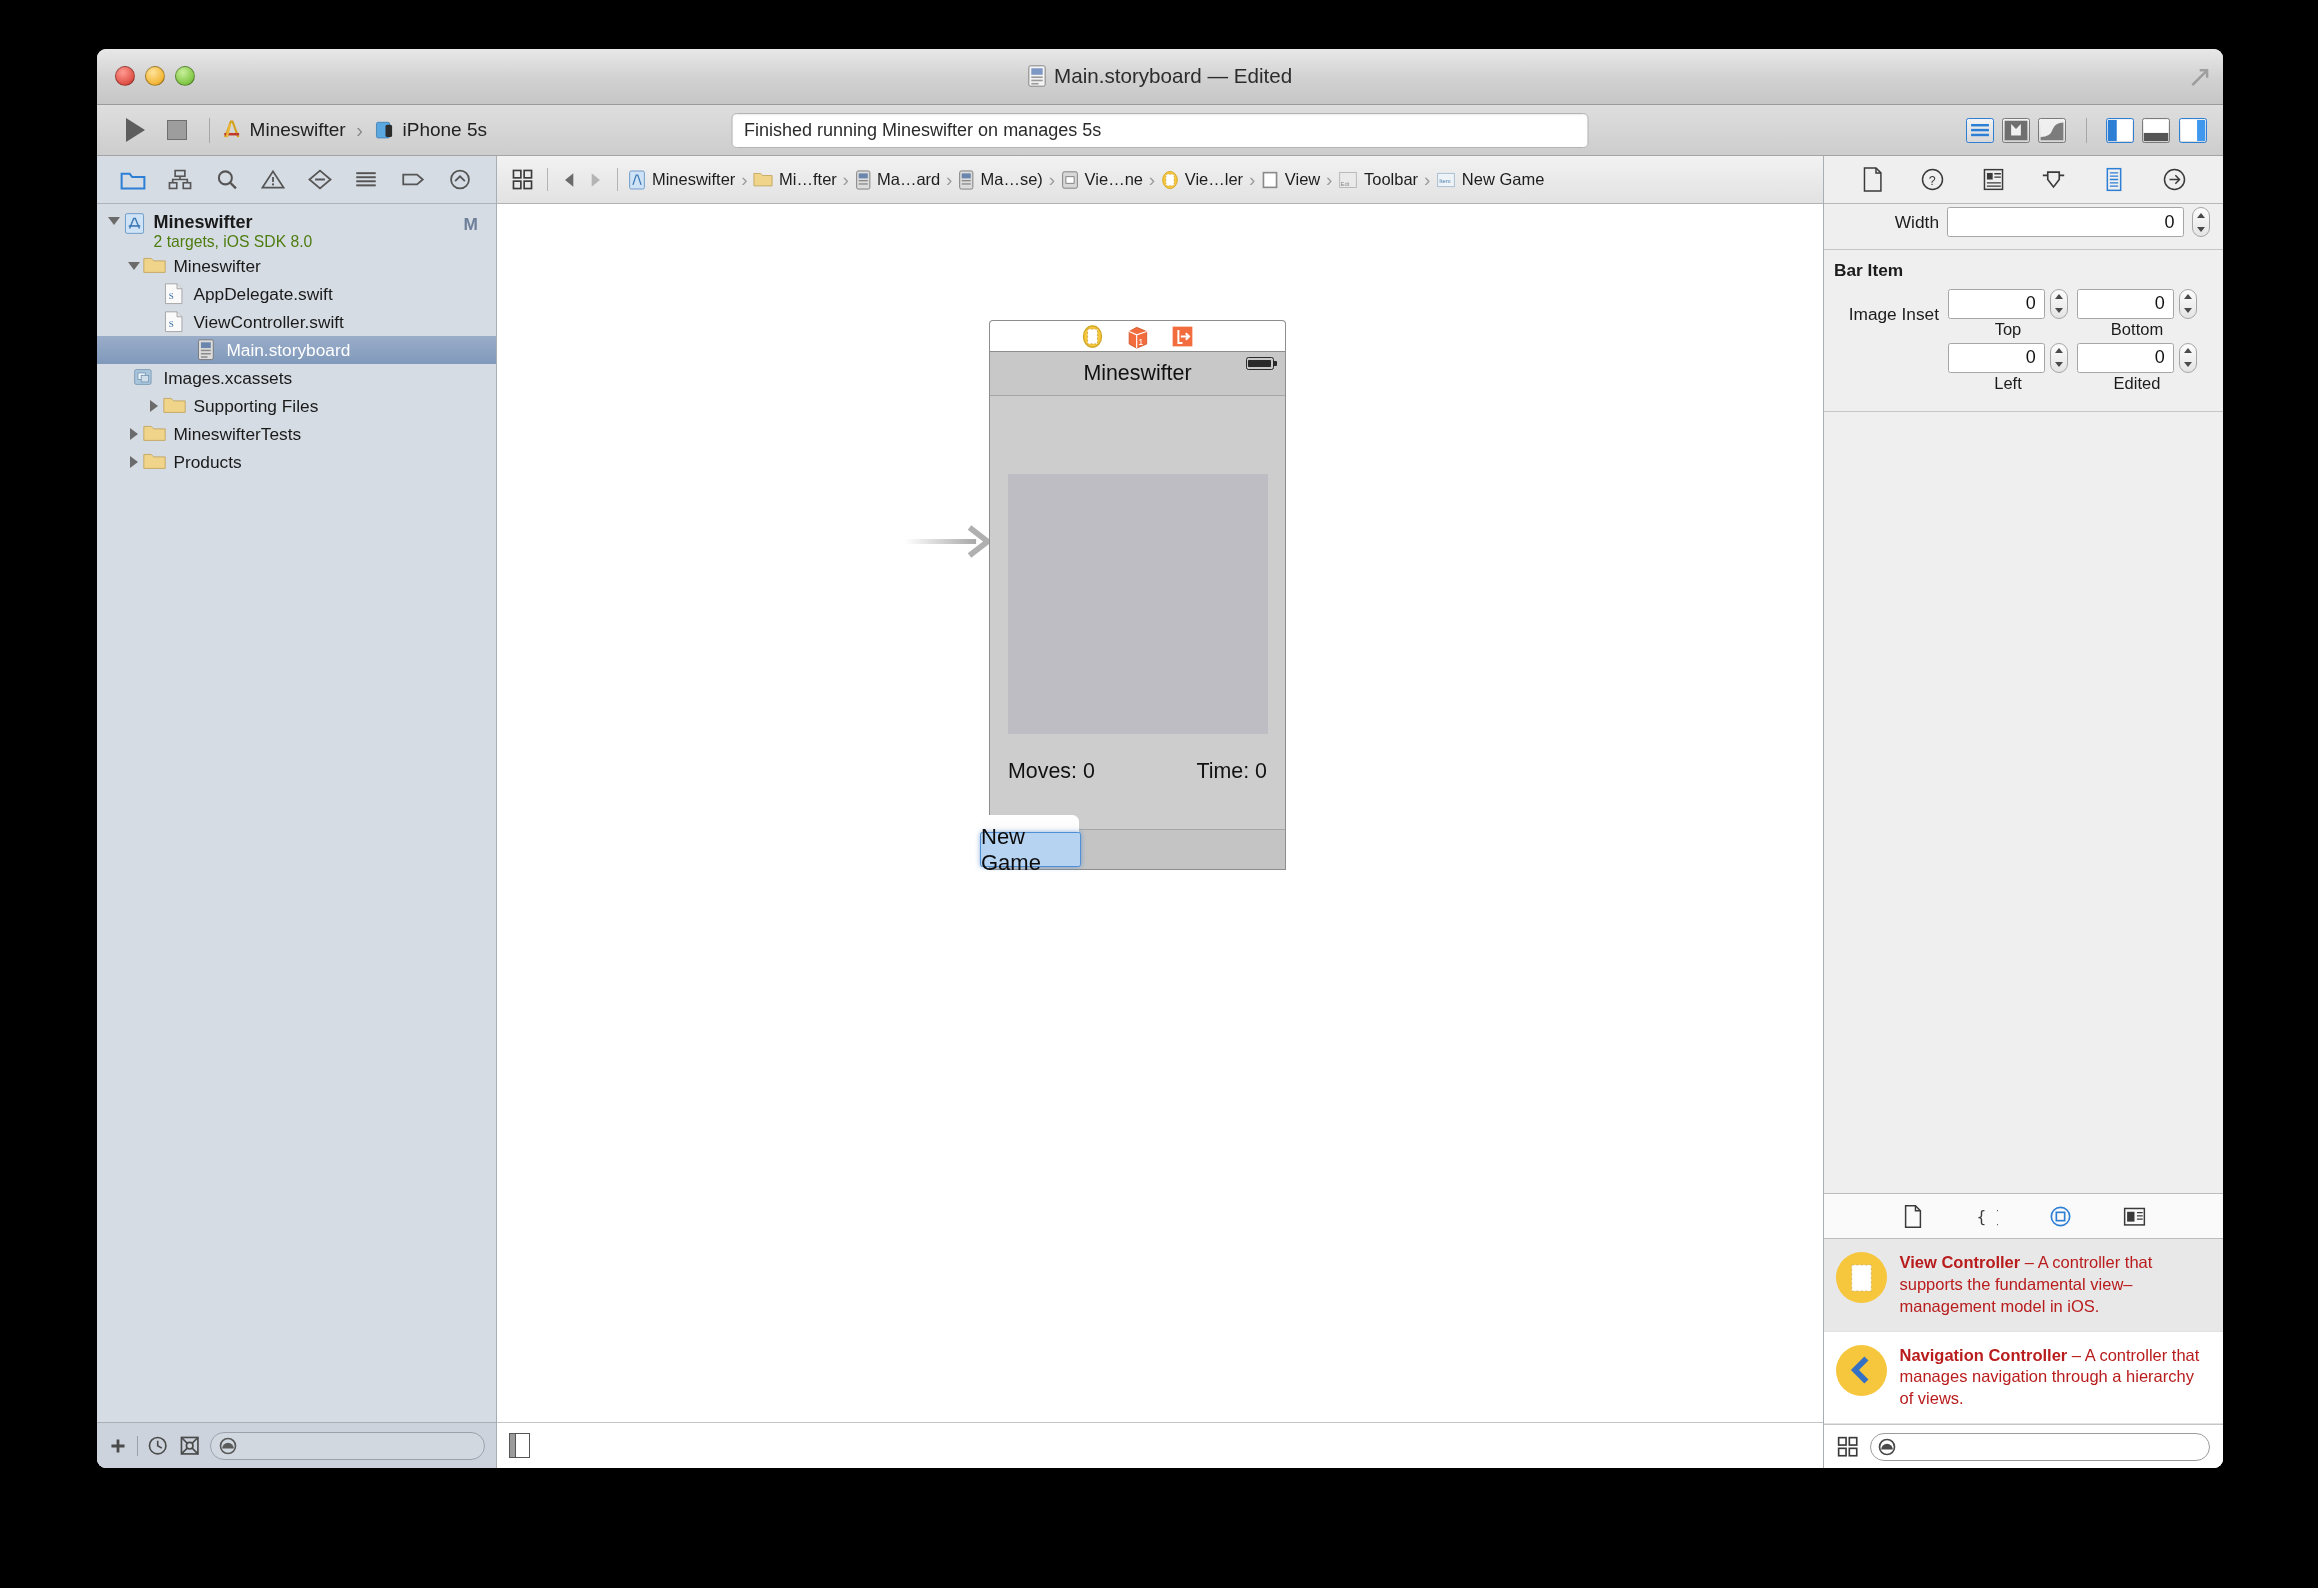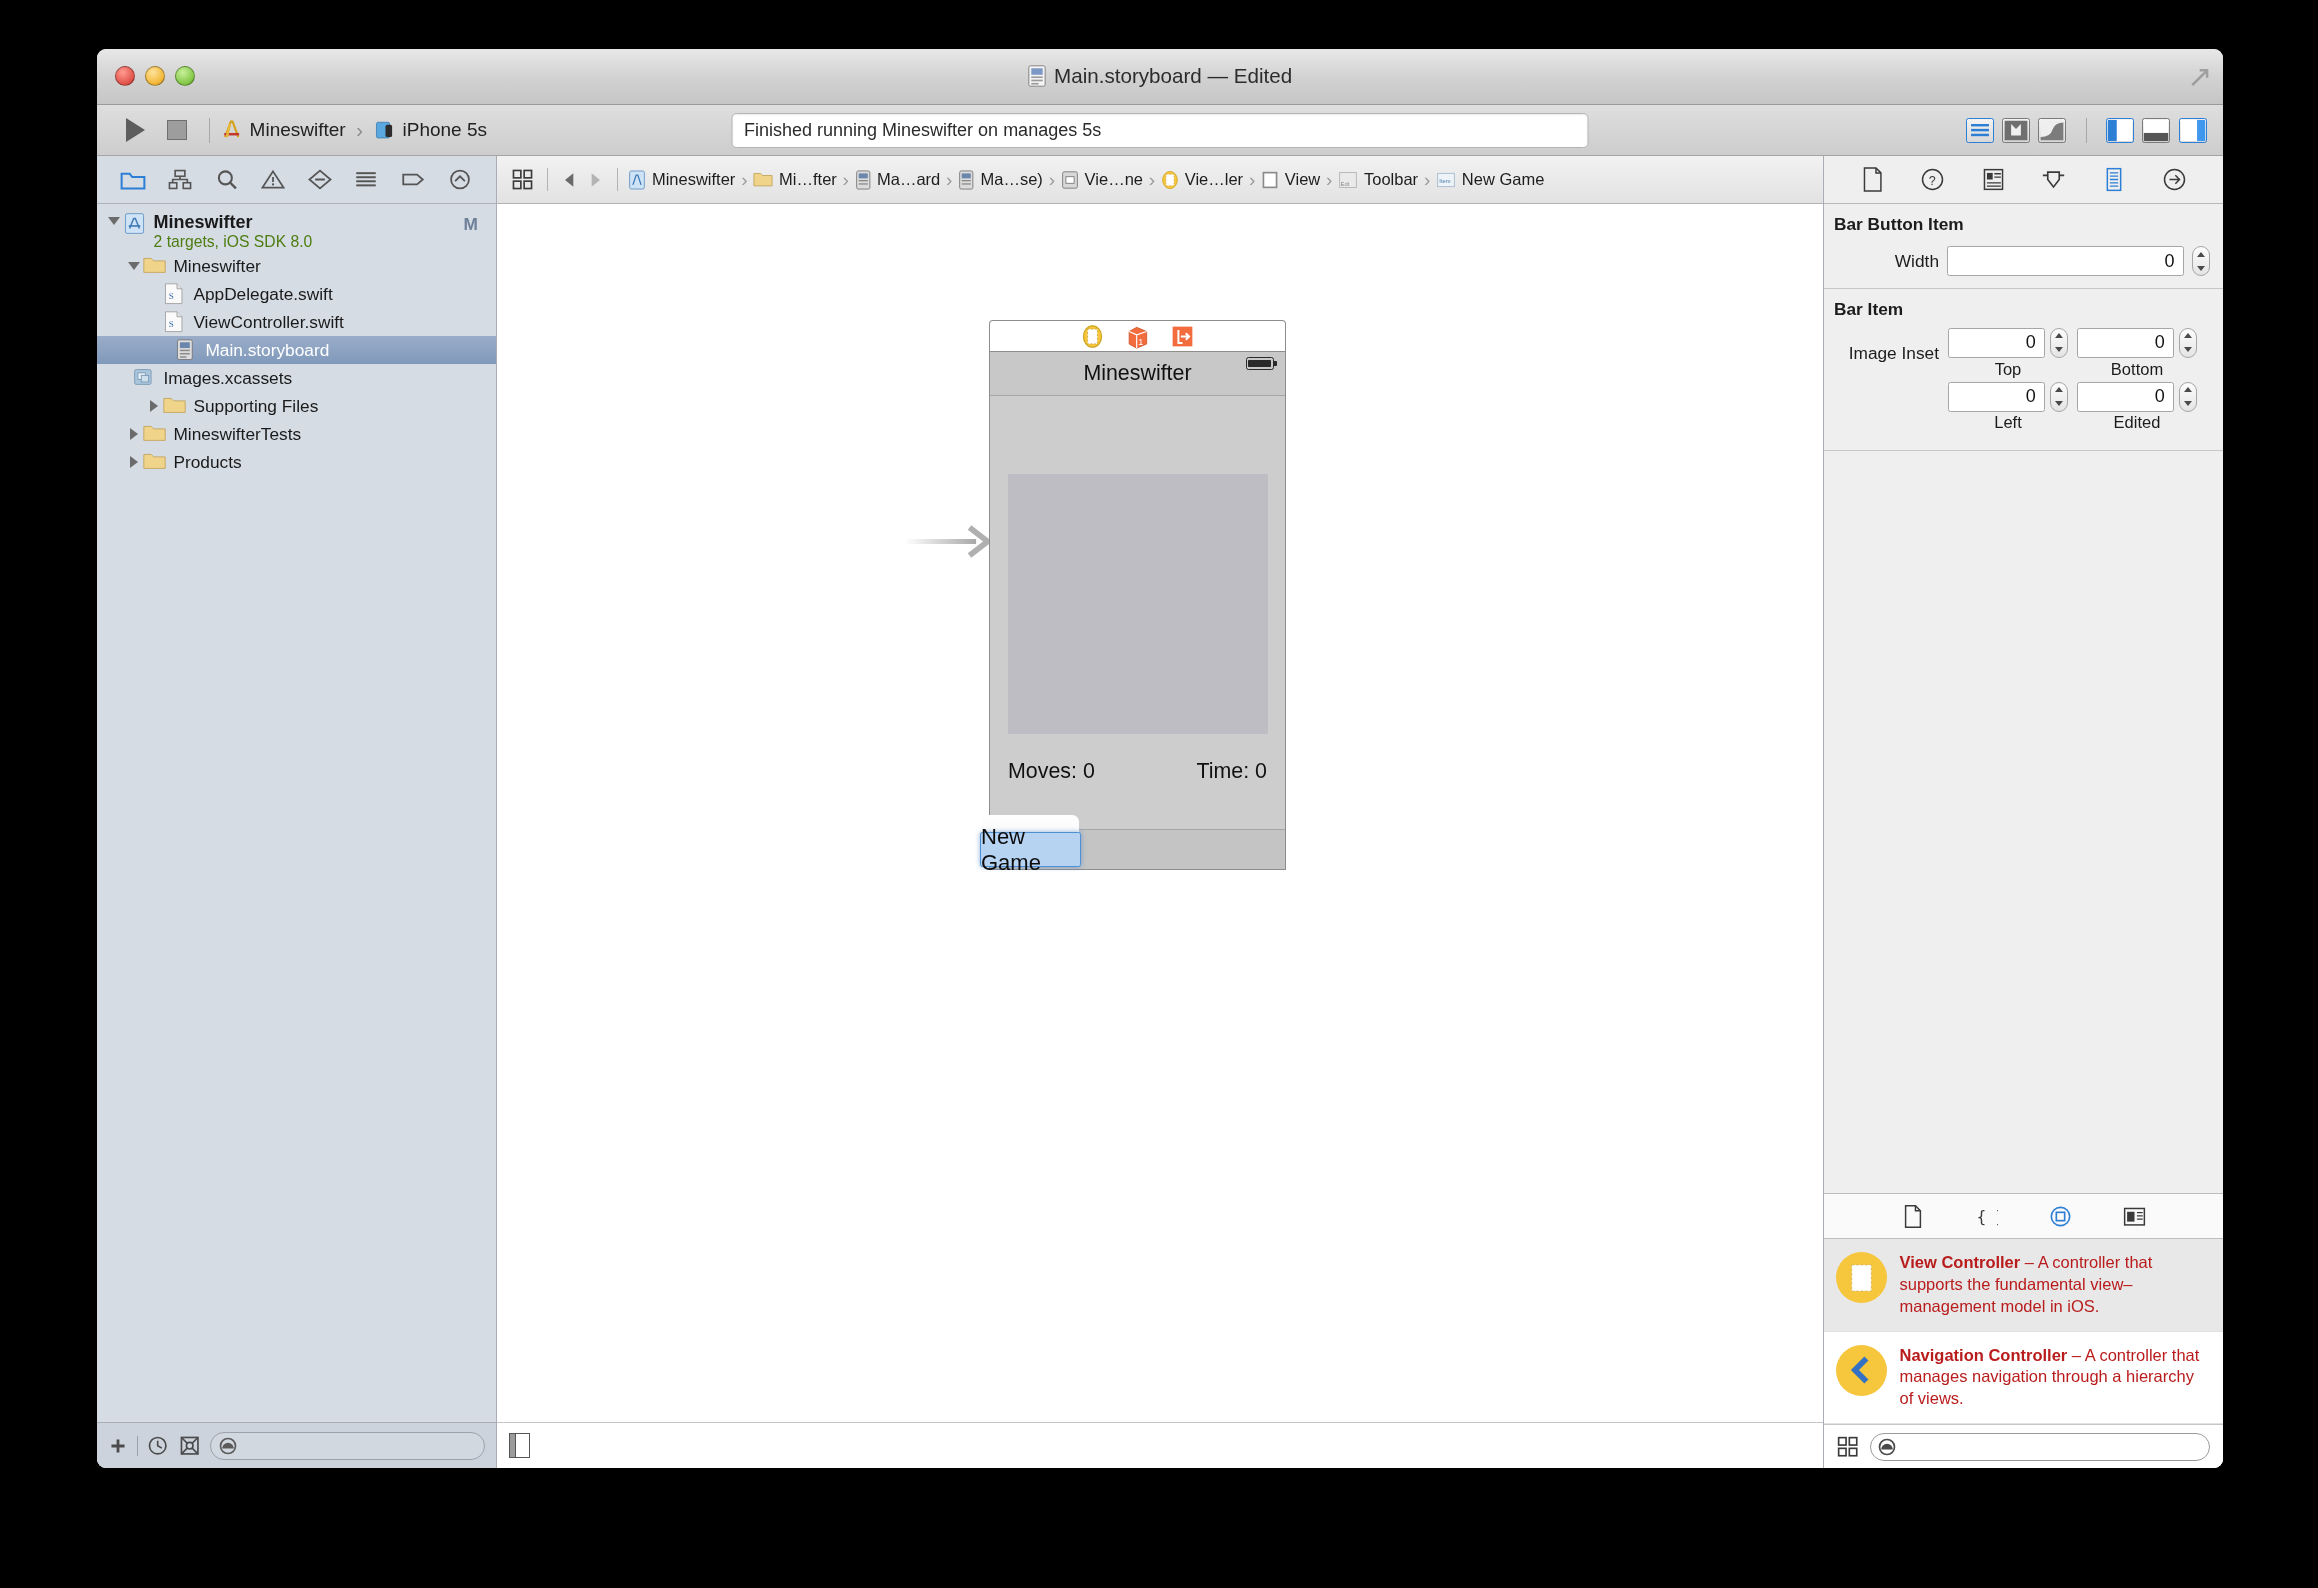--- a/index.html
+++ b/index.html
@@ -395,21 +395,21 @@
           <span class="ficon">
             <svg width="21.4" height="21.4" viewBox="0 0 26 26" style="font-size:21px">
               <path d="M3 1 h14 l6 6 v18 H3 Z" fill="#fafafa" stroke="#9a9a9a"></path>
               <path d="M17 1 v6 h6" fill="#e4e4e4" stroke="#9a9a9a"></path>
               <text x="7" y="20" font-size="11" fill="#3d6fa8" font-family="serif">S</text>
             </svg>
           </span>
           <span>ViewController.swift</span>
         </div>
 
-        <div class="row sel" style="padding-left:78px">
+        <div class="row sel" style="padding-left:99px">
           <span class="ficon">
             <svg width="21.4" height="21.4" viewBox="0 0 26 26">
               <rect x="3" y="1" width="18" height="24" rx="2" fill="#dcdcdc" stroke="#6e6e6e"></rect>
               <rect x="6" y="4" width="12" height="7" fill="#6b86ad"></rect>
               <rect x="6" y="13" width="12" height="1.8" fill="#8a8a8a"></rect>
               <rect x="6" y="17" width="12" height="1.8" fill="#8a8a8a"></rect>
               <rect x="6" y="21" width="8" height="1.8" fill="#8a8a8a"></rect>
             </svg>
           </span>
           <span>Main.storyboard</span>
@@ -700,21 +700,20 @@
         </div>
         <div class="insp-tab">
           <svg width="25" height="25" viewBox="0 0 30 30">
             <circle cx="15" cy="15" r="12" fill="none" stroke="#3a3a3a" stroke-width="1.8"></circle>
             <path d="M9 15 h11 M16 10 l5 5 l-5 5" fill="none" stroke="#3a3a3a" stroke-width="1.8"></path>
           </svg>
         </div>
       </div>
 
       <div class="insp-body">
-        <div class="insp-sec-title">Bar Button Item</div>
         <div class="field-row">
           <span class="field-label">Width</span>
           <div class="numfield" style="flex:1">0</div>
           <div class="stepper">
               <i class="up"></i>
               <i class="dn"></i>
             </div>
         </div>
         <div class="insp-divider"></div>
 

